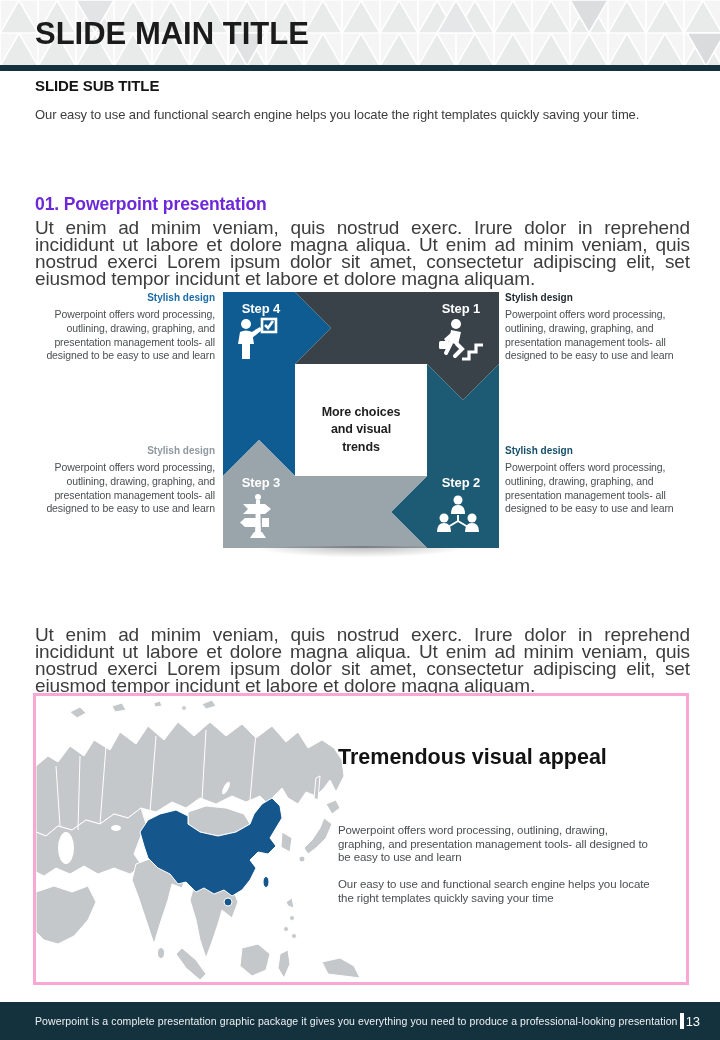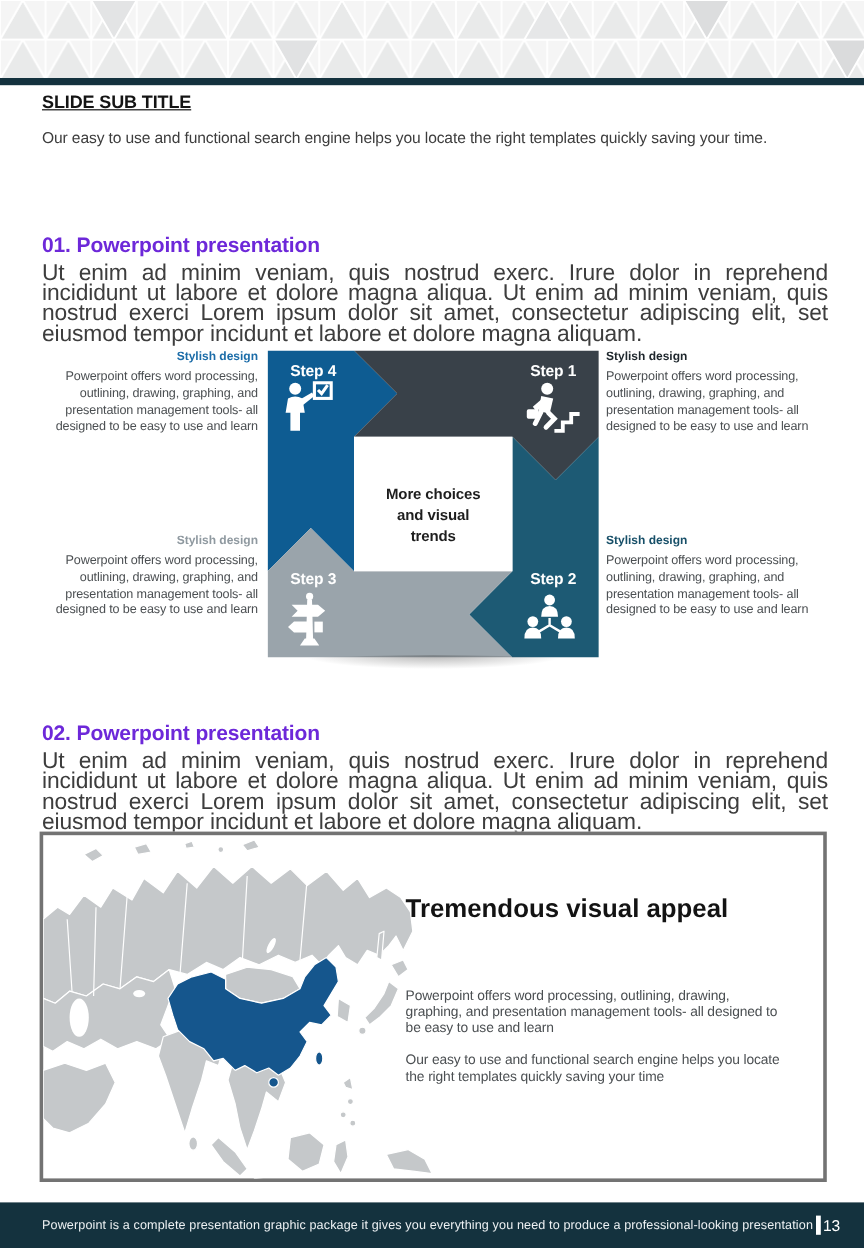--- a/index.html
+++ b/index.html
@@ -9,21 +9,21 @@
     font-family:"Liberation Sans", sans-serif; overflow:hidden;
     letter-spacing:-0.1px;
   }
   
   .band { position:absolute; left:0; top:0; width:720px; height:65px; }
   .main-title {
     position:absolute; left:35px; top:16px; font-size:31px; font-weight:800;
     color:#1b1b1b; letter-spacing:0px;
   }
   .header-rule { position:absolute; left:0; top:65px; width:720px; height:6px; background:#14323e; }
-  .sub-title { position:absolute; left:35px; top:77px; font-size:15px; font-weight:800; color:#141414;text-decoration:underline; }
+  .sub-title { position:absolute; left:35px; top:77px; font-size:15px; font-weight:800; color:#141414; }
   .intro { position:absolute; left:35px; top:105px; width:635px; font-size:13px; line-height:19px; color:#3d3d3d; }
   
   .sec-heading { position:absolute; font-size:17.5px; font-weight:800; color:#6d28d9; }
   .sec-body { position:absolute; left:35px; width:655px; font-size:19px; line-height:17px; color:#3d3d3d; text-align:justify; }
   .sec1-heading { left:35px; top:194px; }
   .sec1-body { top:219px; }
   .sec2-heading { left:35px; top:601px; }
   .sec2-body { top:626px; }
   
   .diagram-svg { position:absolute; left:223px; top:292px; }
@@ -42,21 +42,21 @@
   .callout p { font-size:10.5px; line-height:13.8px; color:#4b4f52; }
   .callout.right-align { text-align:right; }
   .callout.left-align { text-align:left; }
   .co-tl { left:33px; top:292px; }
   .co-tr { left:505px; top:292px; }
   .co-bl { left:33px; top:445px; }
   .co-br { left:505px; top:445px; }
   
   .map-box {
     position:absolute; left:33px; top:693px; width:656px; height:292px;
-    border:3px solid #737373; background:#ffffff;
+    border:3px solid #f9a8d4; background:#ffffff;
   }
   .map-svg { position:absolute; left:0; top:0; }
   .feature-heading {
     position:absolute; left:302px; top:48px; width:280px;
     font-size:21.5px; font-weight:800; color:#131313; line-height:27px; letter-spacing:0;
   }
   .feature-para { position:absolute; left:302px; width:315px; font-size:11.5px; line-height:13.5px; color:#4b4f52; }
   .feature-para.p1 { top:128px; }
   .feature-para.p2 { top:182px; }
   
@@ -83,20 +83,21 @@
         <polygon points="19,0 38,0 38,33" fill="#f5f5f5" stroke="#ffffff" stroke-width="1.6"></polygon>
       </pattern>
     </defs>
     <rect width="720" height="65" fill="url(#tri)"></rect>
     <polygon points="570,0 608,0 589,33" fill="#dcddde" stroke="#ffffff" stroke-width="1.6"></polygon>
     <polygon points="76,0 114,0 95,33" fill="#e3e4e5" stroke="#ffffff" stroke-width="1.6"></polygon>
     <polygon points="228,33 266,33 247,66" fill="#e1e2e3" stroke="#ffffff" stroke-width="1.6"></polygon>
     <polygon points="687,33 725,33 706,66" fill="#dadbdc" stroke="#ffffff" stroke-width="1.6"></polygon>
     <polygon points="437,33 456,0 475,33" fill="#e6e7e8" stroke="#ffffff" stroke-width="1.6"></polygon>
   </svg>
+  <div class="main-title">SLIDE MAIN TITLE</div>
   <div class="header-rule"></div>
 
   <div class="sub-title">SLIDE SUB TITLE</div>
   <div class="intro">Our easy to use and functional search engine helps you locate the right templates quickly saving your time.</div>
 
   <div class="sec-heading sec1-heading">01. Powerpoint presentation</div>
   <div class="sec-body sec1-body">Ut enim ad minim veniam, quis nostrud exerc. Irure dolor in reprehend incididunt ut labore et dolore magna aliqua. Ut enim ad minim veniam, quis nostrud exerci  Lorem ipsum dolor sit amet, consectetur adipiscing elit, set eiusmod tempor incidunt et labore et dolore magna aliquam.</div>
 
   <div class="callout right-align co-tl">
     <h4 style="color: rgb(27, 108, 168);">Stylish design</h4>
@@ -163,21 +164,20 @@
       <polygon points="19,8 23,8 24,44 18,44"></polygon>
       <polygon points="6,12 28,12 34,17 28,22 6,22 11,17"></polygon>
       <polygon points="20,26 8,26 3,30.5 8,35 20,35"></polygon>
       <rect x="25" y="26" width="7" height="9"></rect>
       <polygon points="13,46 29,46 25,40 17,40"></polygon>
     </g>
   </svg>
   <div class="diagram-center">More choices and visual trends</div>
   <div class="diagram-shadow"></div>
 
-  <div class="sec-heading sec2-heading">02. Powerpoint presentation</div>
   <div class="sec-body sec2-body">Ut enim ad minim veniam, quis nostrud exerc. Irure dolor in reprehend incididunt ut labore et dolore magna aliqua. Ut enim ad minim veniam, quis nostrud exerci  Lorem ipsum dolor sit amet, consectetur adipiscing elit, set eiusmod tempor incidunt et labore et dolore magna aliquam.</div>
 
   <div class="map-box">
     <svg class="map-svg" width="330" height="286" viewBox="0 0 330 286">
       <g fill="#c5c8ca" stroke="#ffffff" stroke-width="1" stroke-linejoin="round">
 
         <path d="M34 16 L44 11 L50 17 L41 22 Z"></path>
         <path d="M76 10 L86 7 L90 14 L79 16 Z"></path>
         <path d="M118 7 L124 5 L126 10 L119 11 Z"></path>
         <path d="M166 8 L176 4 L180 10 L170 13 Z"></path>

